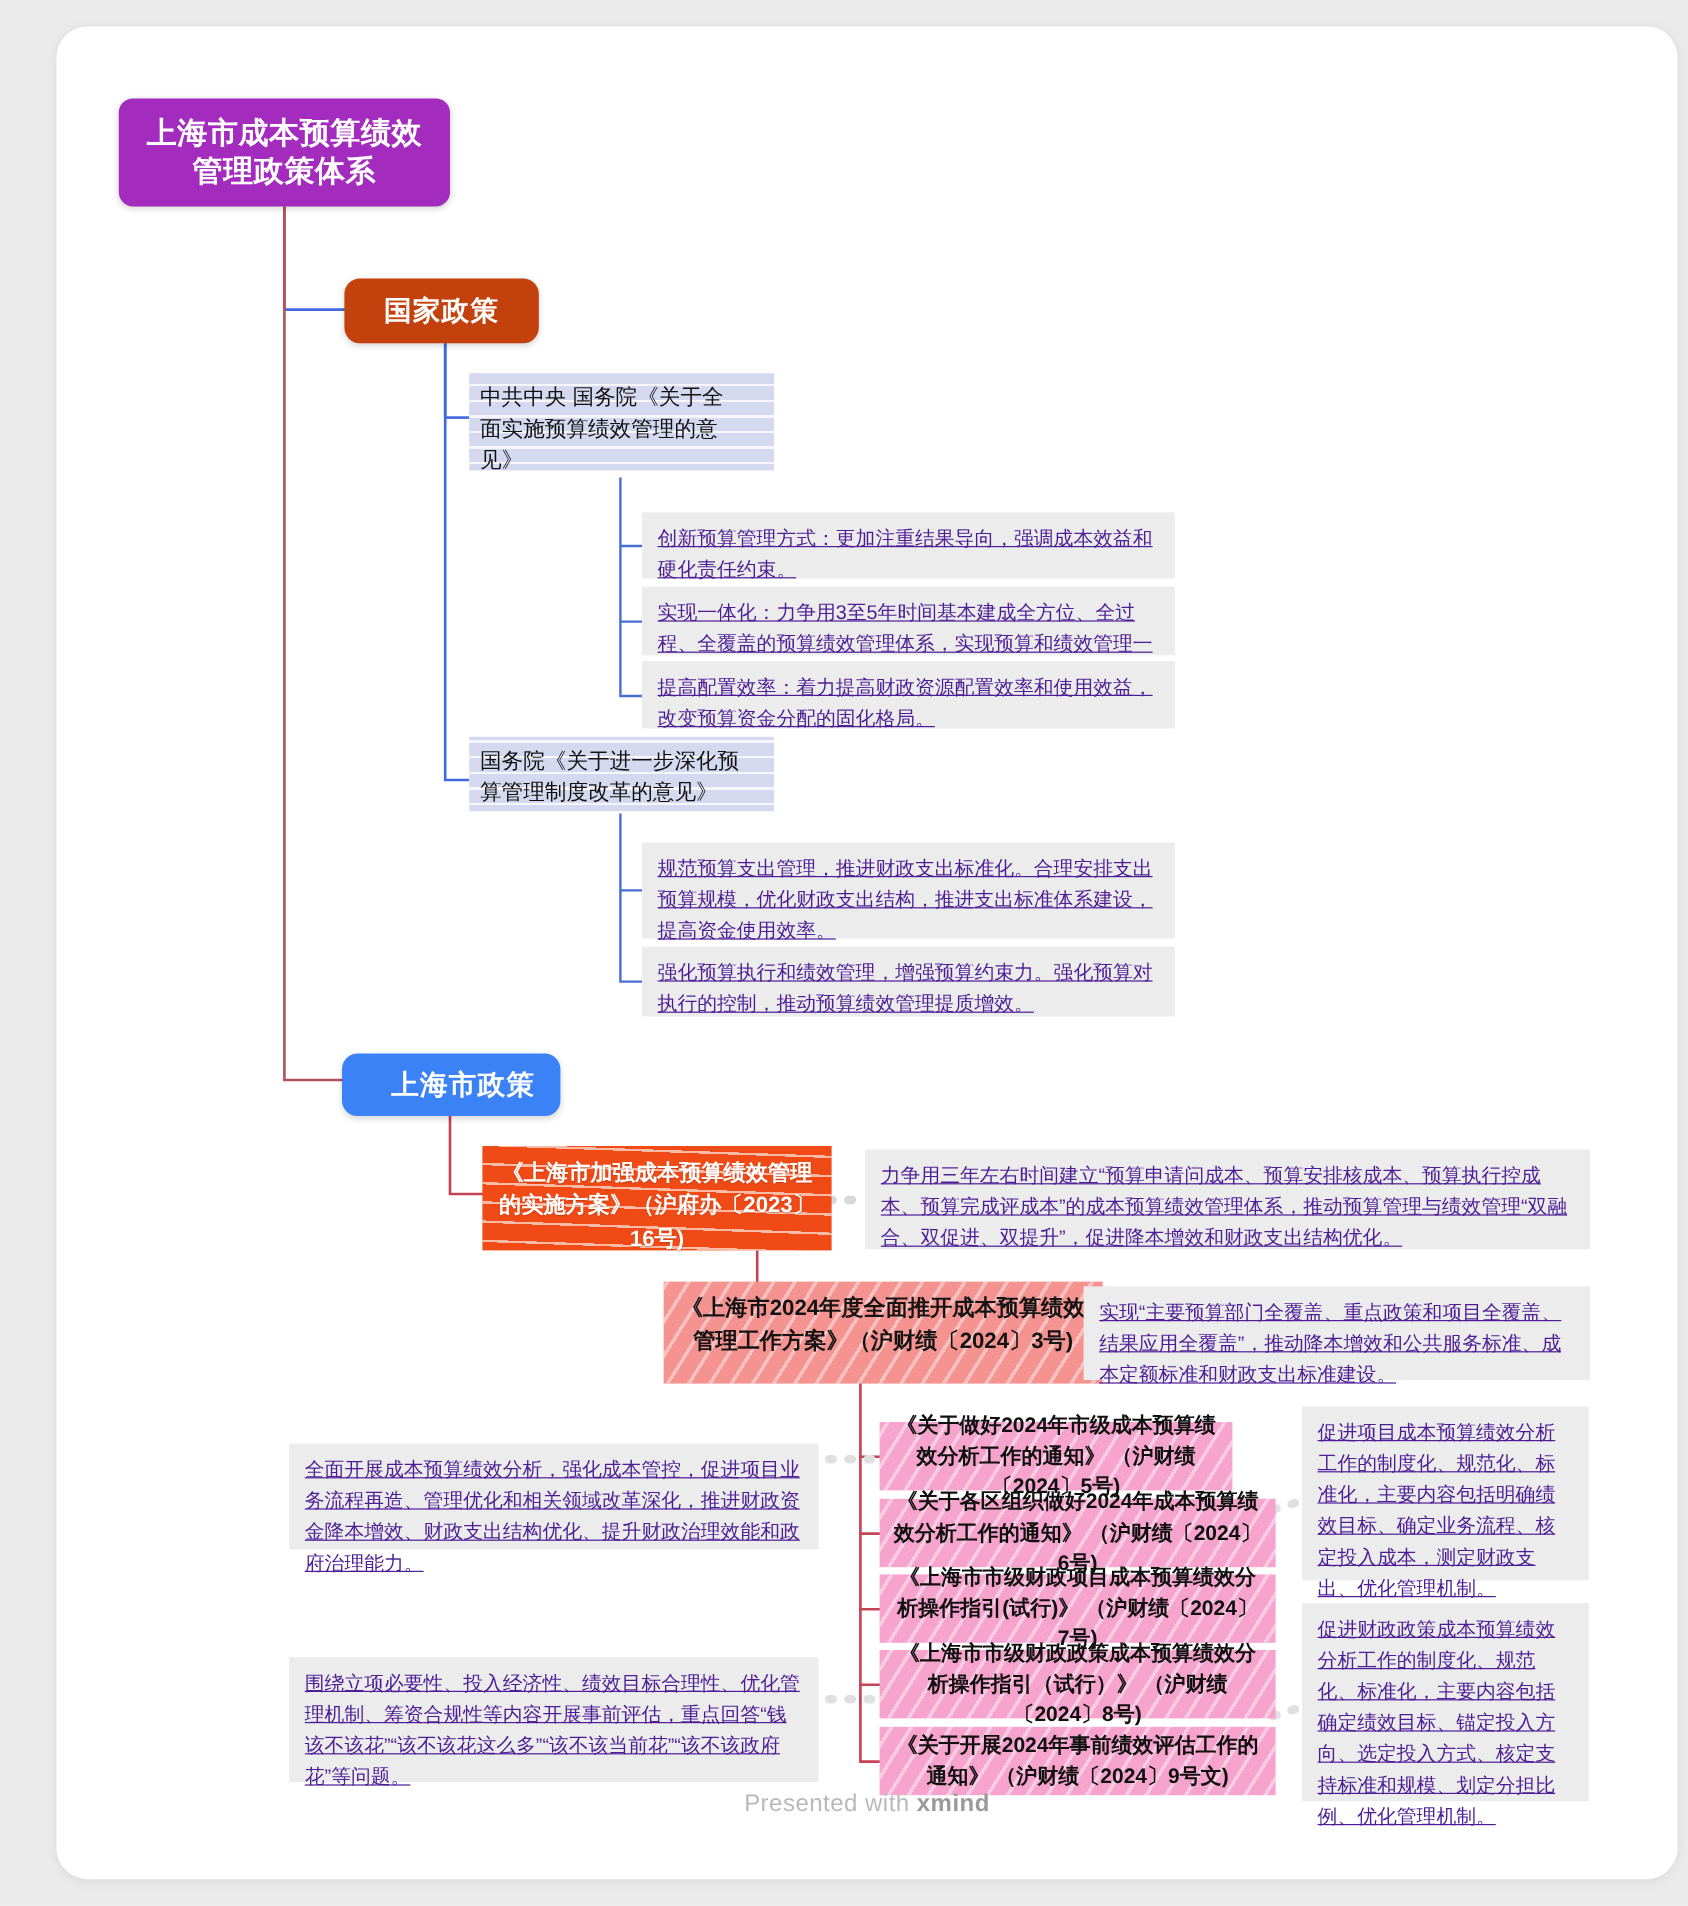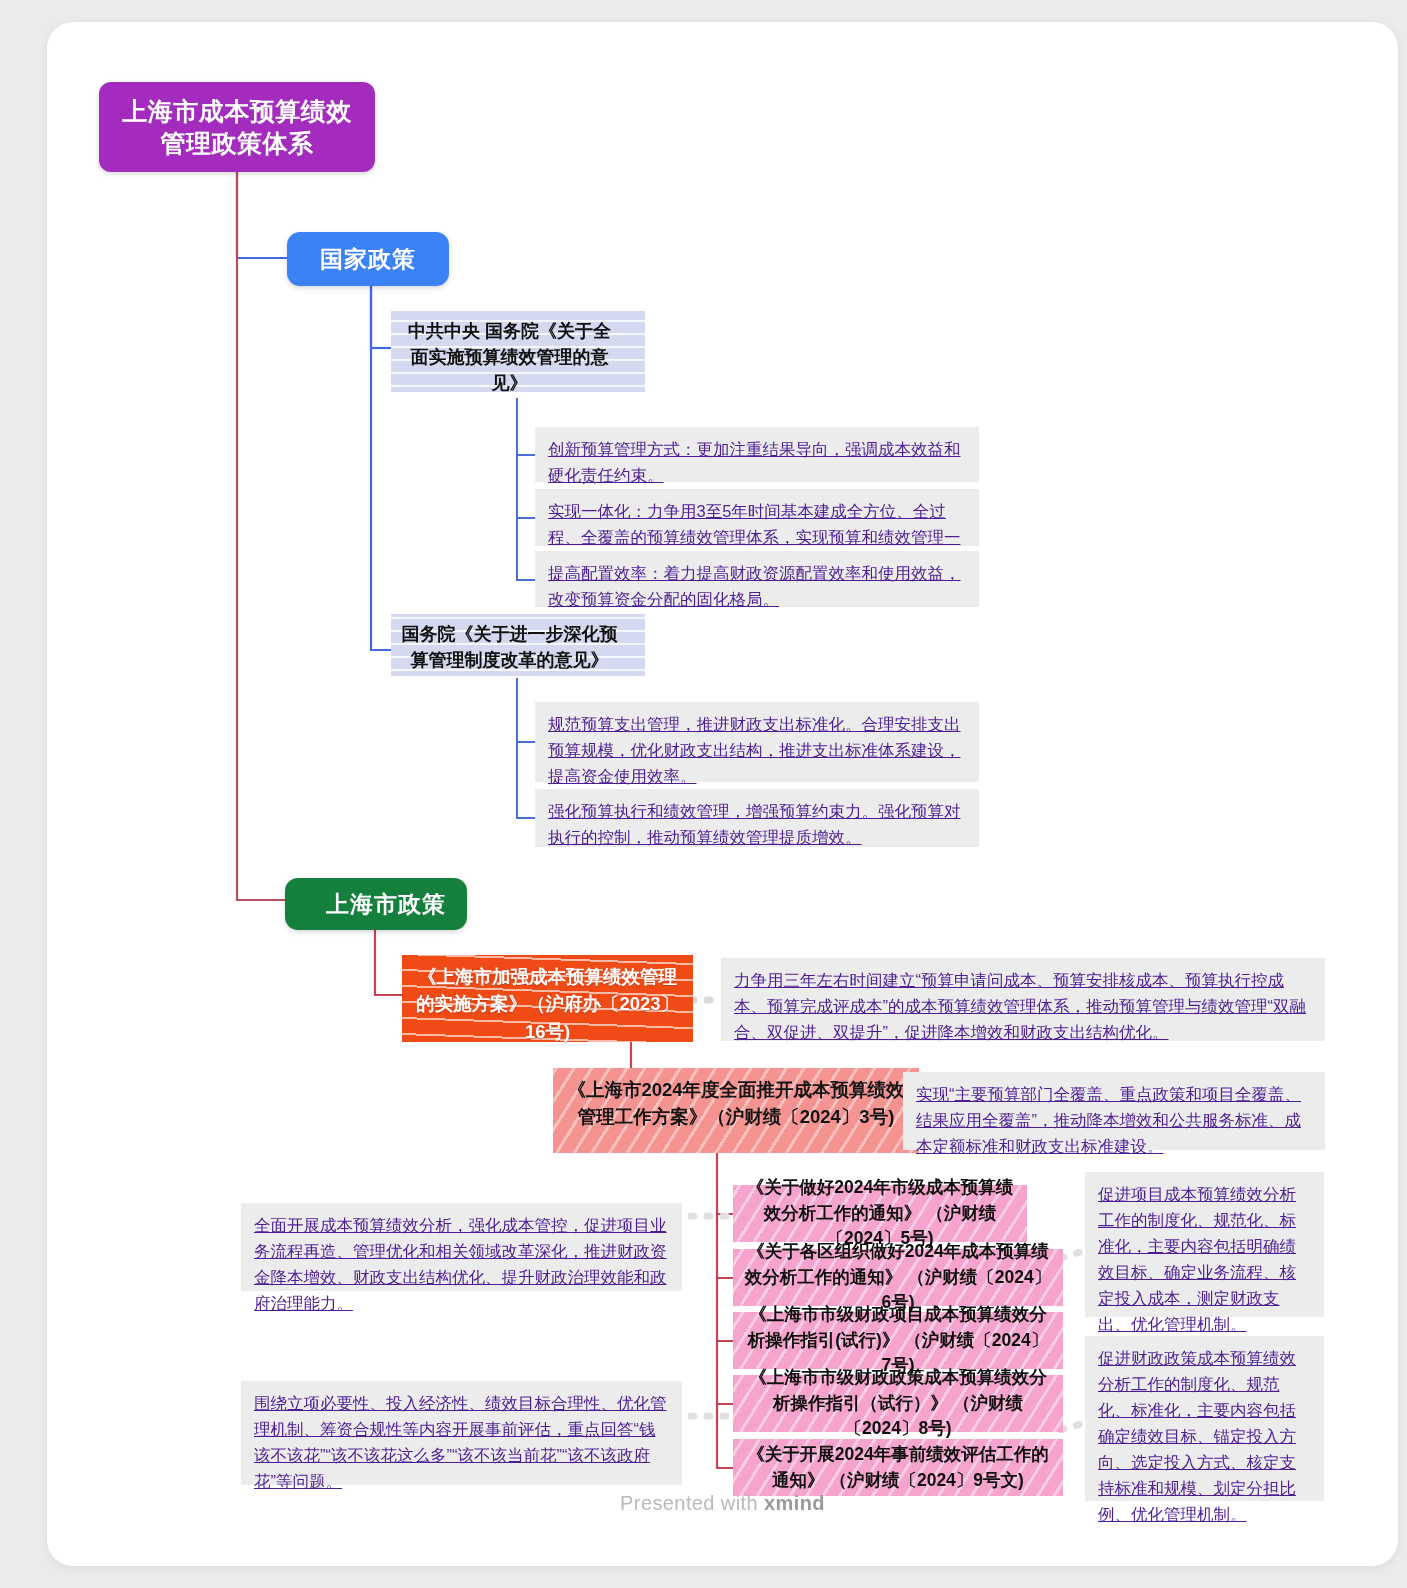--- a/index.html
+++ b/index.html
@@ -54,35 +54,35 @@
     display: flex;
     align-items: center;
     justify-content: center;
     padding: 10px 14px;
     box-shadow: 0 2px 5px rgba(0,0,0,0.16);
     letter-spacing: 0.5px;
   }
 
   
   .n-blue {
-    background: #3b82f6;
+    background: #c2410c;
     border-radius: 13px;
     color: #ffffff;
     font-weight: bold;
     font-size: 23px;
     display: flex;
     align-items: center;
     justify-content: center;
     box-shadow: 0 2px 5px rgba(0,0,0,0.16);
     letter-spacing: 1px;
   }
 
   
   .n-red {
-    background: #15803d;
+    background: #3b82f6;
     border-radius: 13px;
     color: #ffffff;
     font-weight: bold;
     font-size: 23px;
     display: flex;
     align-items: center;
     justify-content: center;
     box-shadow: 0 2px 5px rgba(0,0,0,0.16);
     letter-spacing: 1px;
     padding-left: 20px;
@@ -94,25 +94,24 @@
     background-image: repeating-linear-gradient(
       0deg,
       rgba(255,255,255,0.0) 0px,
       rgba(255,255,255,0.0) 5px,
       rgba(255,255,255,0.78) 5px,
       rgba(255,255,255,0.78) 7px,
       rgba(255,255,255,0.0) 7px,
       rgba(255,255,255,0.0) 13px
     );
     color: #111111;
-    font-weight: bold;
+    font-weight: normal;
     font-size: 18px;
     line-height: 1.45;
     padding: 7px 26px 8px 9px;
-    text-align: center;
   }
 
   
   .n-grey {
     background: #ececec;
     color: #4c1d95;
     font-size: 16.5px;
     line-height: 1.58;
     padding: 9px 12px 10px 13px;
     text-decoration: underline;

